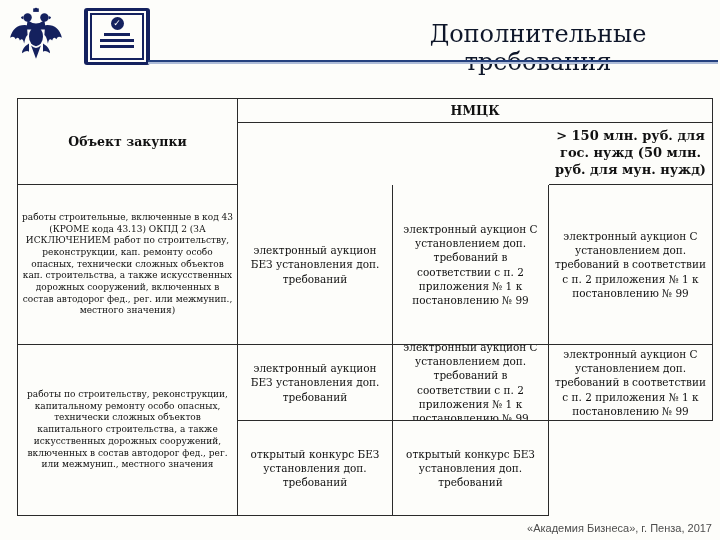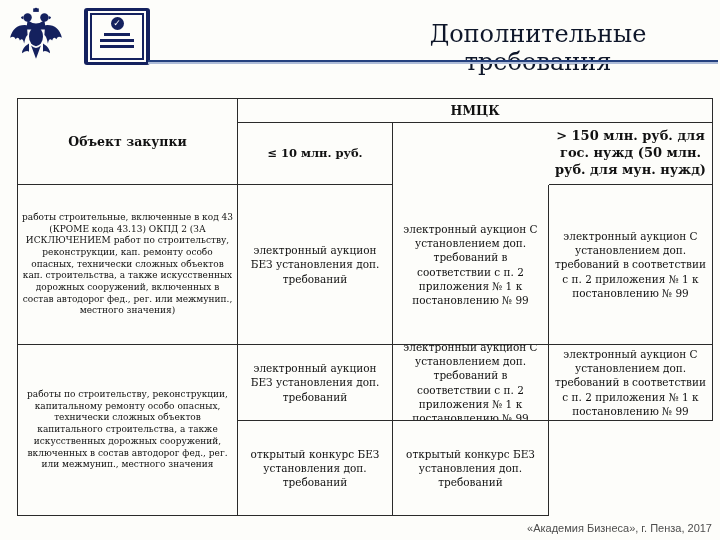--- a/index.html
+++ b/index.html
@@ -127,23 +127,20 @@
   <div class="ptable">
 
     <div class="cell hdr c-obj-hdr">
       <span>Объект закупки</span>
     </div>
 
     <div class="cell hdr c-nmck">
       <span>НМЦК</span>
     </div>
 
-    <div class="cell hdr c-p1">
-      <span>≤ 10 млн. руб.</span>
-    </div>
     <div class="cell hdr c-p3">
       <span>&gt; 150 млн. руб. для гос. нужд (50 млн. руб. для мун. нужд)</span>
     </div>
 
     <div class="cell c-r1-obj obj-text">
       <span>работы строительные, включенные в код 43 (КРОМЕ кода 43.13) ОКПД 2 (ЗА ИСКЛЮЧЕНИЕМ работ по строительству, реконструкции, кап. ремонту особо опасных, технически сложных объектов кап. строительства, а также искусственных дорожных сооружений, включенных в состав автодорог фед., рег. или межмунип., местного значения)</span>
     </div>
     <div class="cell c-r1-c1 data-text">
       <span>электронный аукцион БЕЗ установления доп. требований</span>
     </div>

